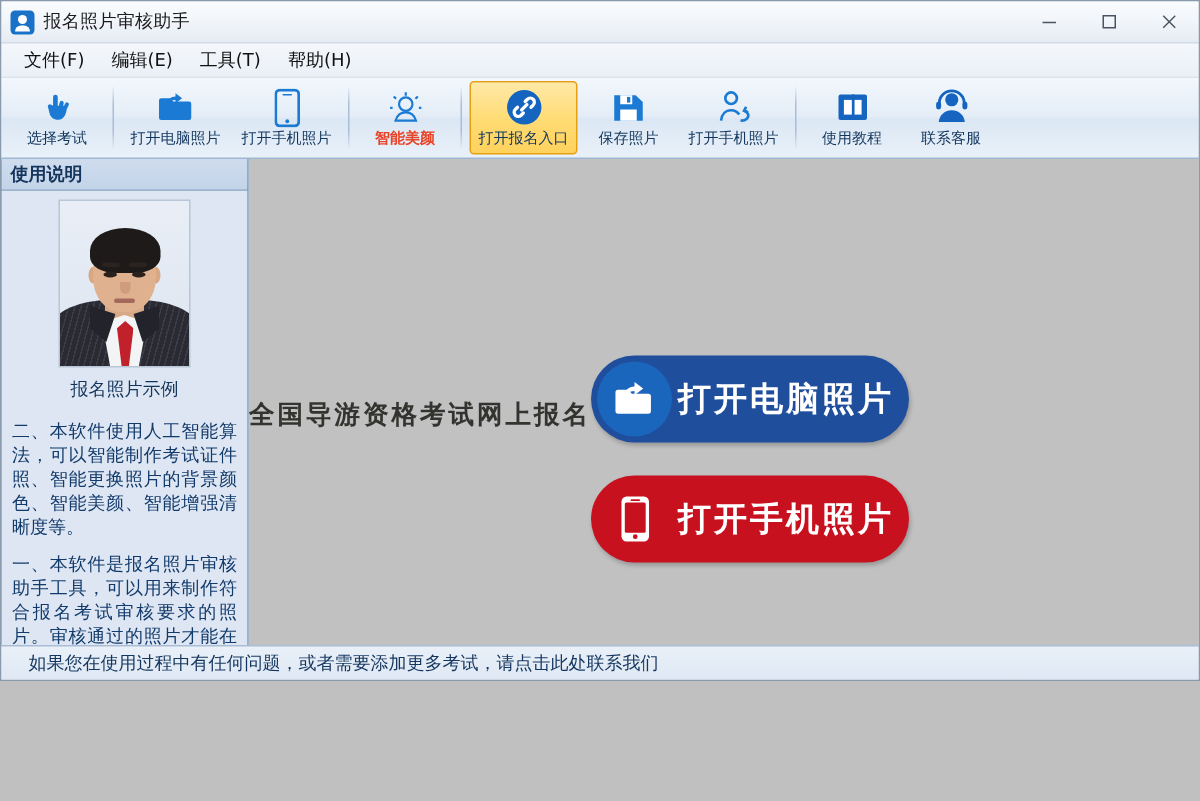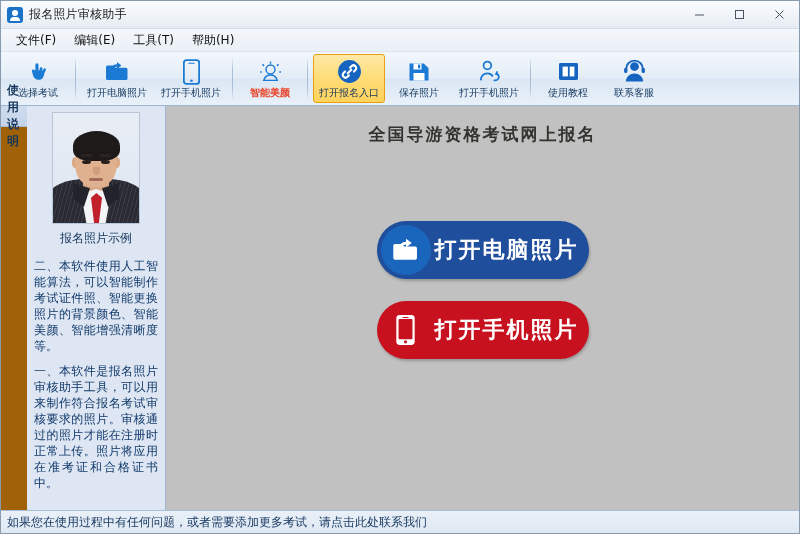--- a/index.html
+++ b/index.html
@@ -3,21 +3,21 @@
 <meta charset="utf-8">
 <style>
   html,body{margin:0;padding:0;}
   body{
     width:800px;height:534px;overflow:hidden;
     font-family:"DejaVu Sans","Liberation Sans",sans-serif;
     font-size:12px;color:#000;
     background:#c0c0c0;
   }
   .app{
-    width:800px;height:534px;position:relative;
+    width:800px;height:454px;position:relative;
     display:flex;flex-direction:column;
     border:1px solid #8a9aad;box-sizing:border-box;
     background:#eef2f7;
   }
 
   
   .titlebar{
     height:27px;flex:0 0 27px;
     background:linear-gradient(to bottom,#fafcfe 0%,#f0f4f9 55%,#e6ecf4 100%);
     border-bottom:1px solid #d4dce6;
@@ -79,23 +79,23 @@
     background:linear-gradient(to bottom,#ffe9a8 0%,#ffdc76 50%,#ffd25c 100%);
     border:1px solid #e8a013;
   }
   .tb-btn.disabled .lab{color:#9aa6b4;}
   .tb-btn .lab.accent{color:#e8442a;font-weight:bold;}
 
   
   .content{flex:1 1 auto;display:flex;min-height:0;background:#c0c0c0;}
   .sidebar{
     width:164px;flex:0 0 164px;
-    background:#a16207;
+    background:#0c4a6e;
     border-right:1px solid #9fb4cd;
-    display:flex;flex-direction:row;
+    display:flex;flex-direction:column;
     position:relative;
   }
   .sb-header{
     height:20px;flex:0 0 20px;
     background:linear-gradient(to bottom,#cfdcee 0%,#c3d4e9 100%);
     border-bottom:1px solid #a9bdd6;
     display:flex;align-items:center;padding-left:6px;
     font-size:12px;font-weight:bold;color:#15355c;
   }
   .sb-inner{
@@ -137,21 +137,21 @@
   .sb-para{
     font-size:12px;line-height:16px;color:#123a6b;
     margin:9px 0 0 0;text-align:justify;
   }
   .sb-para:first-of-type{margin-top:8px;}
 
   
   .main{
     flex:1 1 auto;position:relative;
     background:#c1c1c1;
-    display:flex;flex-direction:column;align-items:center;
+    display:flex;flex-direction:row;align-items:center;
     overflow:hidden;
   }
   .main-title{
     margin-top:17px;
     font-size:17px;font-weight:bold;color:#33332f;
     letter-spacing:2px;
     font-family:"DejaVu Serif","Liberation Serif",serif;
   }
   .big-btns{
     margin-top:75px;display:flex;flex-direction:column;gap:22px;align-items:center;
@@ -180,21 +180,21 @@
     flex:1 1 auto;text-align:center;color:#fff;
     font-size:22px;font-weight:bold;letter-spacing:2px;
     padding-right:6px;
   }
 
   
   .statusbar{
     height:22px;flex:0 0 22px;
     background:linear-gradient(to bottom,#e9f0f8 0%,#dfe8f4 100%);
     border-top:1px solid #a9bdd6;
-    display:flex;align-items:center;padding-left:6px;
+    display:flex;align-items:center;padding-left:18px;
     font-size:12px;color:#14365e;
   }
   .status-link{cursor:default;}
 </style>
 </head>
 <body>
 
 <div class="app">
 
   <div class="titlebar">

